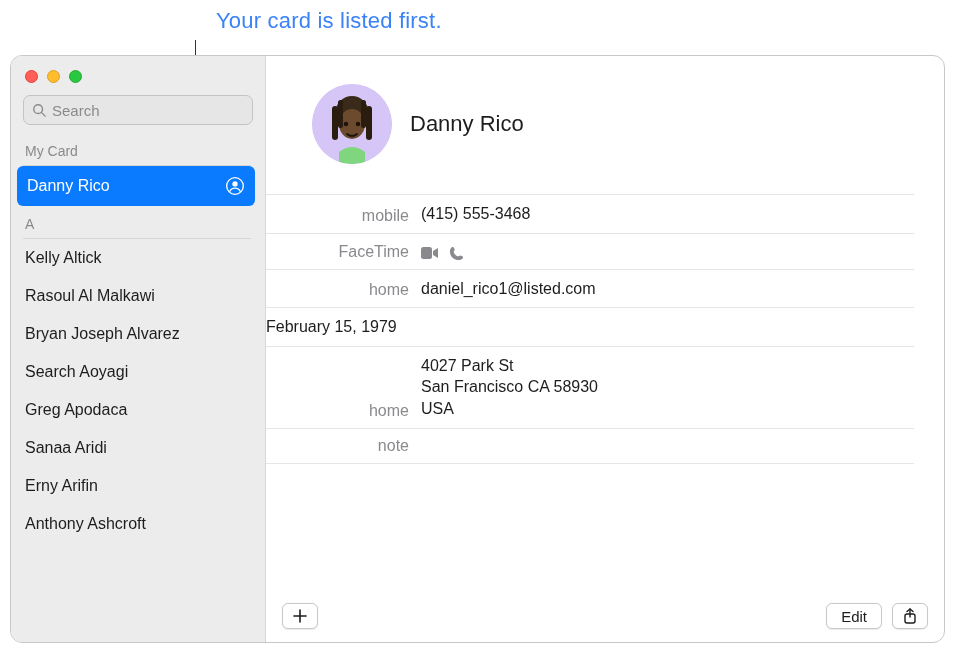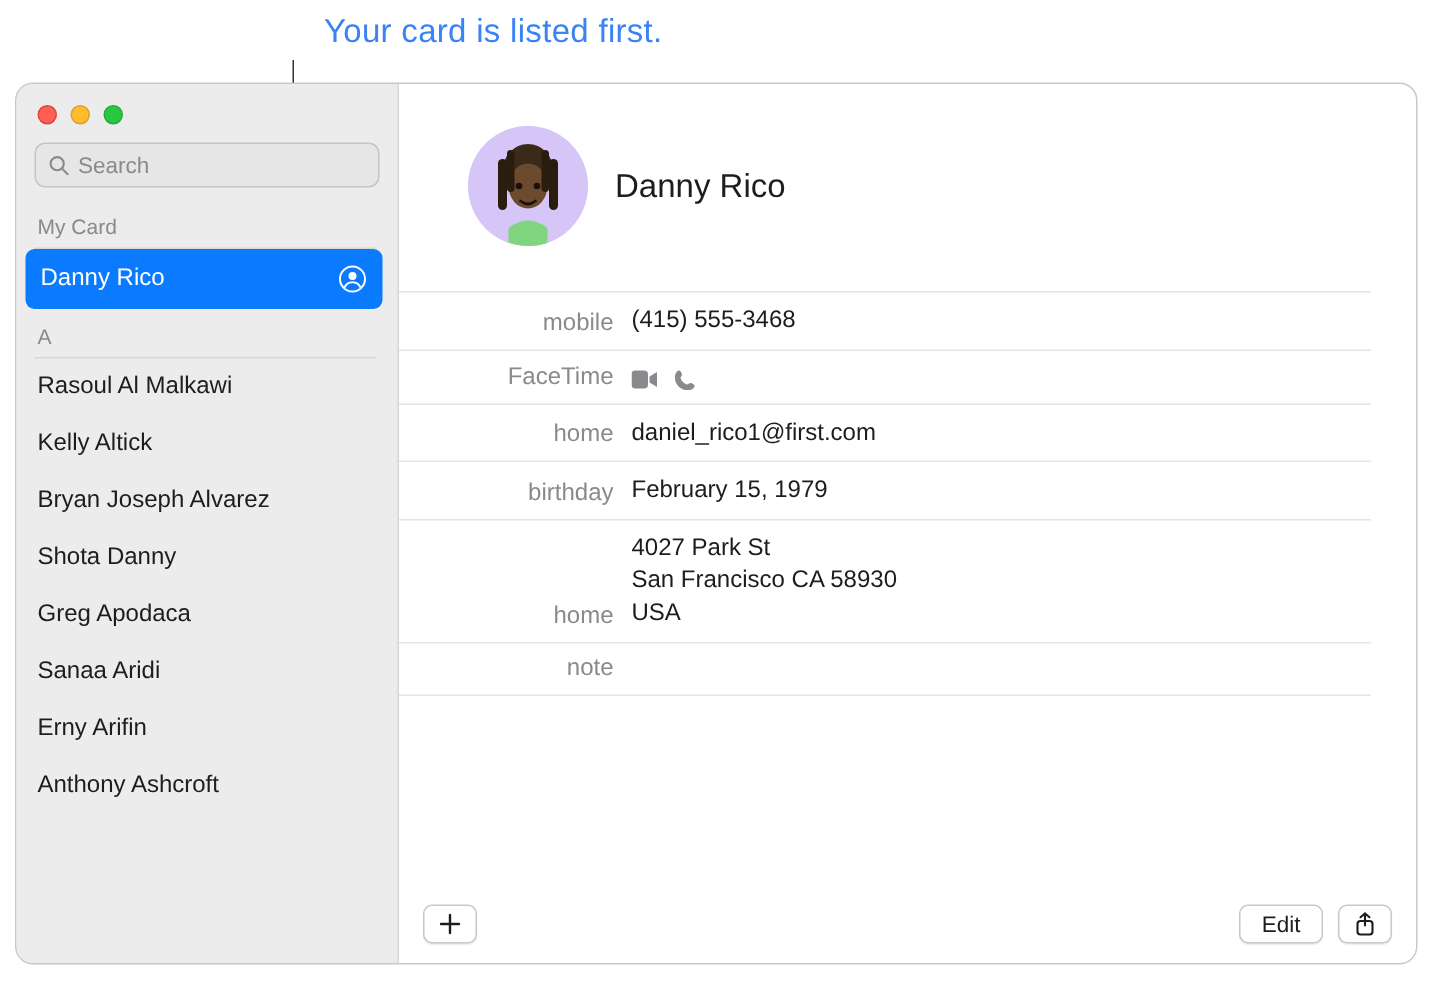--- a/index.html
+++ b/index.html
@@ -239,30 +239,30 @@
           <circle cx="12" cy="12" r="10" stroke="currentColor" stroke-width="1.6"></circle>
           <circle cx="12" cy="9.5" r="3.2" fill="currentColor"></circle>
           <path d="M5.5 19c1.2-3 3.8-4.5 6.5-4.5s5.3 1.5 6.5 4.5" stroke="currentColor" stroke-width="1.6" fill="none"></path>
         </svg>
       </div>
 
       <div class="section-label">A</div>
       <hr class="section-hr">
 
       <div class="contact-item">
+          <span>Kelly Altick</span>
+        </div>
+      <div class="contact-item">
           <span>Rasoul Al Malkawi</span>
         </div>
       <div class="contact-item">
-          <span>Kelly Altick</span>
-        </div>
-      <div class="contact-item">
           <span>Bryan Joseph Alvarez</span>
         </div>
       <div class="contact-item">
-          <span>Shota Danny</span>
+          <span>Search Aoyagi</span>
         </div>
       <div class="contact-item">
           <span>Greg Apodaca</span>
         </div>
       <div class="contact-item">
           <span>Sanaa Aridi</span>
         </div>
       <div class="contact-item">
           <span>Erny Arifin</span>
         </div>
@@ -304,24 +304,23 @@
             <rect x="0" y="1" width="11" height="12" rx="2.5"></rect>
             <path d="M12 5 L17 2 V12 L12 9 Z"></path>
           </svg>
           <svg width="15" height="15" viewBox="0 0 16 16" fill="currentColor">
             <path d="M4 1 C5 1 6 3 6 4 C6 5 5 5.5 5 6 C5 8 8 11 10 11 C10.5 11 11 10 12 10 C13 10 15 11 15 12 C15 14 12 15 10 15 C5 15 1 11 1 6 C1 4 2 1 4 1 Z"></path>
           </svg>
         </div>
       </div>
       <div class="field-row">
         <div class="field-label">home</div>
-        <div class="field-value">daniel_rico1@first.com</div>
-      </div>
-      <div class="field-row">
-        <div class="field-label">birthday</div>
+        <div class="field-value">daniel_rico1@listed.com</div>
+      </div>
+      <div class="field-row">
         <div class="field-value">February 15, 1979</div>
       </div>
       <div class="field-row">
         <div class="field-label">home</div>
         <div class="field-value">4027 Park St
 San Francisco CA 58930
 USA</div>
       </div>
       <div class="field-row">
         <div class="field-label">note</div>

